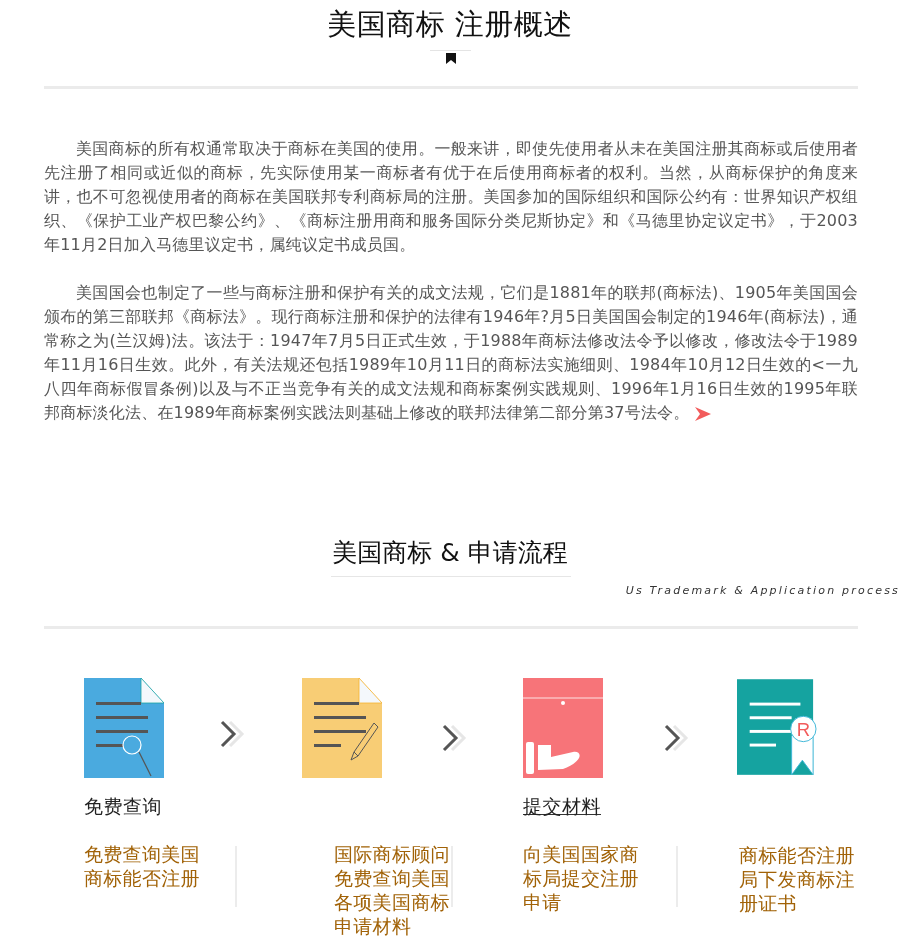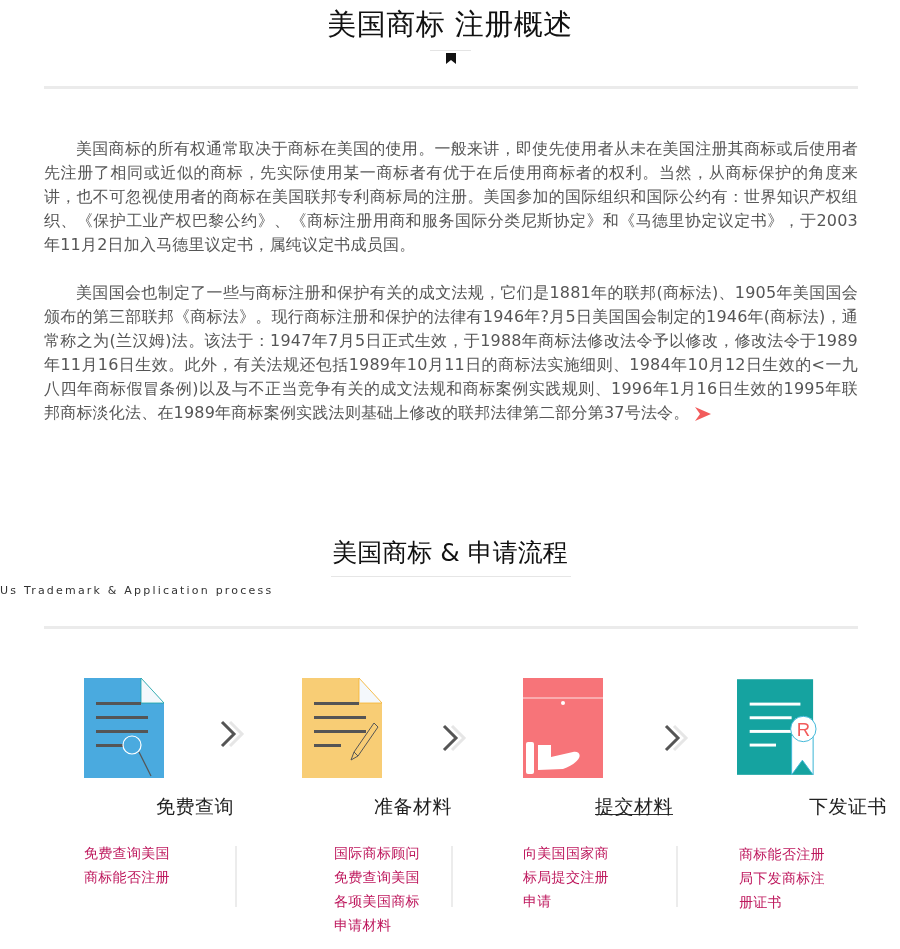--- a/index.html
+++ b/index.html
@@ -13,31 +13,31 @@
   .divider.d1 { top: 86px; }
   .divider.d2 { top: 626px; }
 
   .para { position: absolute; left: 44px; width: 814px; font-size: 16px; line-height: 24px; color: #555; text-align: justify; text-indent: 2em; letter-spacing: 0.2px; }
   .para.p1 { top: 137px; }
   .para.p2 { top: 281px; }
   .more-arrow { display: inline-block; vertical-align: middle; margin-left: 6px; width: 16px; height: 14px; }
 
   .title2 { position: absolute; top: 536px; left: 0; width: 900px; text-align: center; font-size: 25px; color: #111; }
   .title2-rule { position: absolute; top: 576px; left: 331px; width: 240px; height: 1px; background: #e6e6e6; }
-  .subtitle2 { position: absolute; top: 584px; left: 0; width: 900px; text-align: left; font-size: 11px; color: #333; letter-spacing: 2.2px; }
+  .subtitle2 { position: absolute; top: 584px; left: 0; width: 900px; text-align: right; font-size: 11px; color: #333; letter-spacing: 2.2px; font-style: italic; }
 
   .step { position: absolute; top: 678px; width: 150px; }
   .step .icon { width: 80px; height: 100px; display: block; }
-  .step .label { margin-top: 16px; font-size: 19px; color: #222; letter-spacing: 0.5px; white-space: nowrap; text-align: right; }
+  .step .label { margin-top: 16px; font-size: 19px; color: #222; letter-spacing: 0.5px; white-space: nowrap; }
   .s1 { left: 84px; } .s2 { left: 302px; } .s3 { left: 523px; text-decoration: underline; } .s4 { left: 737px; }
 
   .chev { position: absolute; width: 30px; height: 32px; }
   .c1 { left: 218px; top: 718px; } .c2 { left: 440px; top: 722px; } .c3 { left: 662px; top: 722px; }
 
-  .desc { position: absolute; top: 842px; font-size: 14px; line-height: 24px; color: #be185d; width: 100px; letter-spacing: 0.3px; font-family: Liberation Mono, monospace; }
+  .desc { position: absolute; top: 842px; font-size: 19px; line-height: 24px; color: #a16207; width: 100px; letter-spacing: 0.3px; }
   .desc span { display: block; white-space: nowrap; }
   .dsc1 { left: 84px; } .dsc2 { left: 300px; margin-left: 34px; } .dsc3 { left: 523px; } .dsc4 { left: 739px; top: 843px; }
 
   .vsep { position: absolute; top: 846px; width: 2px; height: 61px; background: #ececec; }
   .v1 { left: 235px; } .v2 { left: 451px; } .v3 { left: 676px; }
 </style>
 </head>
 <body>
 
 <div class="title1">美国商标 注册概述</div>
@@ -80,21 +80,20 @@
   <svg class="icon" viewBox="0 0 80 100">
     <path d="M0 0H57L80 25V100H0Z" fill="#f8cd75"></path>
     <path d="M57 0L80 25H57Z" fill="#f4f8fc" stroke="#f5b230" stroke-width="0.8"></path>
     <rect x="12" y="24" width="45" height="3" fill="#555"></rect>
     <rect x="12" y="38" width="52" height="3" fill="#555"></rect>
     <rect x="12" y="52" width="52" height="3" fill="#555"></rect>
     <rect x="12" y="66" width="27" height="3" fill="#555"></rect>
     <path d="M72 45L76 49L56 78L52 74Z" fill="none" stroke="#555" stroke-width="1"></path>
     <path d="M52 74L49 82L56 78" fill="none" stroke="#555" stroke-width="1"></path>
   </svg>
-  <div class="label">准备材料</div>
 </div>
 
 <svg class="chev c2" viewBox="0 0 30 32">
   <path d="M12 4L24 16L12 28" fill="none" stroke="#e6e6e6" stroke-width="3"></path>
   <path d="M4 4L16 16L4 28" fill="none" stroke="#555" stroke-width="3"></path>
 </svg>
 
 <div class="step s3">
   <svg class="icon" viewBox="0 0 80 100">
     <rect x="0" y="0" width="80" height="100" fill="#f77479"></rect>
@@ -115,21 +114,20 @@
   <svg class="icon" viewBox="0 0 82 100">
     <rect x="0" y="0" width="78" height="98" fill="#15a3a0"></rect>
     <rect x="13" y="24" width="52" height="3" fill="#fff"></rect>
     <rect x="13" y="38" width="43" height="3" fill="#fff"></rect>
     <rect x="13" y="52" width="43" height="3" fill="#fff"></rect>
     <rect x="13" y="66" width="27" height="3" fill="#fff"></rect>
     <path d="M56 58V98L67 83L78 98V58" fill="#fff" stroke="#3fb7d8" stroke-width="1"></path>
     <circle cx="68" cy="51" r="13" fill="#fff" stroke="#3fb7d8" stroke-width="1"></circle>
     <text x="68" y="58" text-anchor="middle" font-size="19" fill="#f25c5c" font-family="Liberation Sans, sans-serif">R</text>
   </svg>
-  <div class="label">下发证书</div>
 </div>
 
 <div class="desc dsc1">
   <span>免费查询美国</span>
   <span>商标能否注册</span>
 </div>
 <div class="vsep v1"></div>
 <div class="desc dsc2">
   <span>国际商标顾问</span>
   <span>免费查询美国</span>

